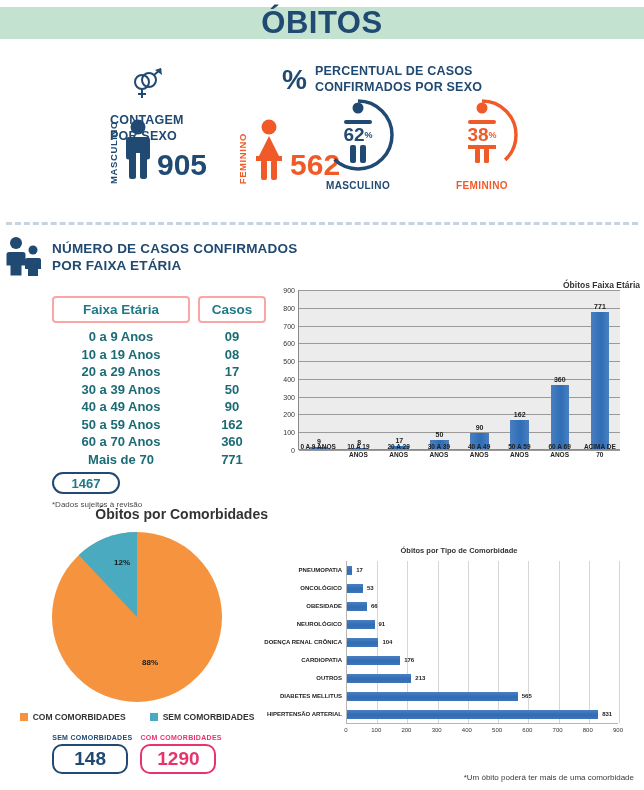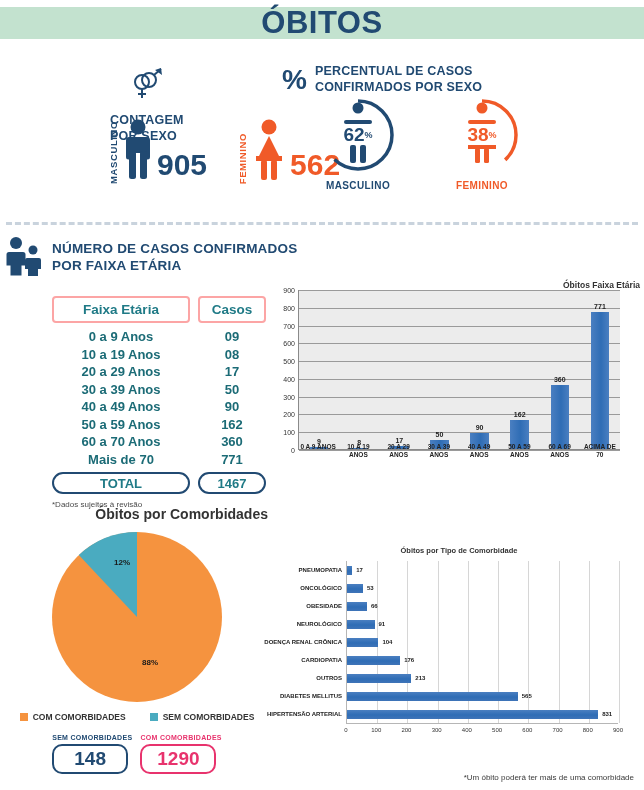--- a/index.html
+++ b/index.html
@@ -321,21 +321,20 @@
       <div class="trow">
         <div class="td-f">60 a 70 Anos</div>
         <div class="td-c">360</div>
       </div>
       <div class="trow">
         <div class="td-f">Mais de 70</div>
         <div class="td-c">771</div>
       </div>
     </div>
     <div class="tfoot">
-      <div class="pill fx">TOTAL</div>
       <div class="pill cs">1467</div>
     </div>
     <div class="note-rev">*Dados sujeitos à revisão</div>
   </div>
 
   <div class="vchart">
     <div class="vchart-title">Óbitos Faixa Etária</div>
     <div class="vplot" id="vplot">
         <div class="gridline" style="top: 160px;">
           <span class="ytick">0</span>

